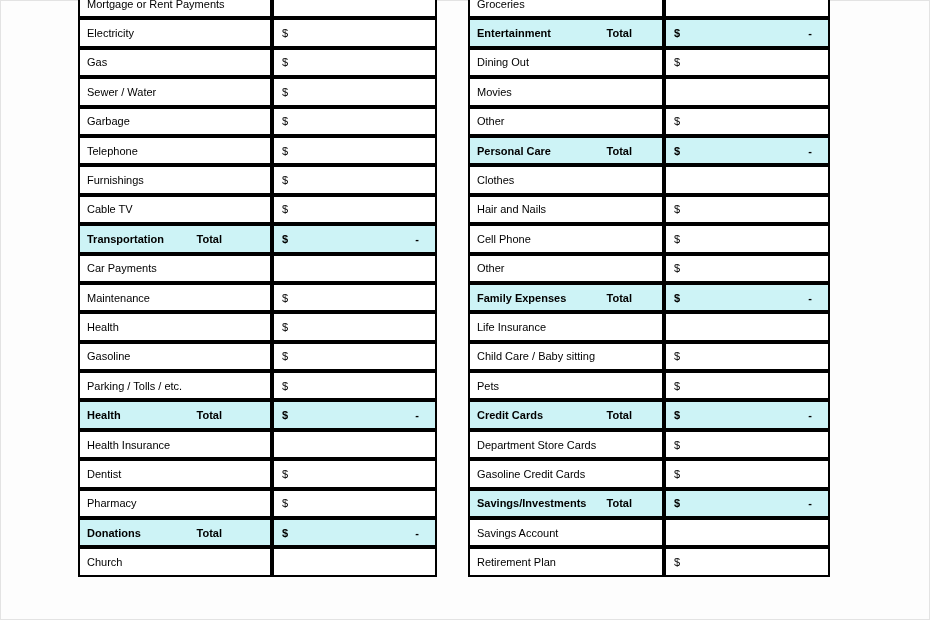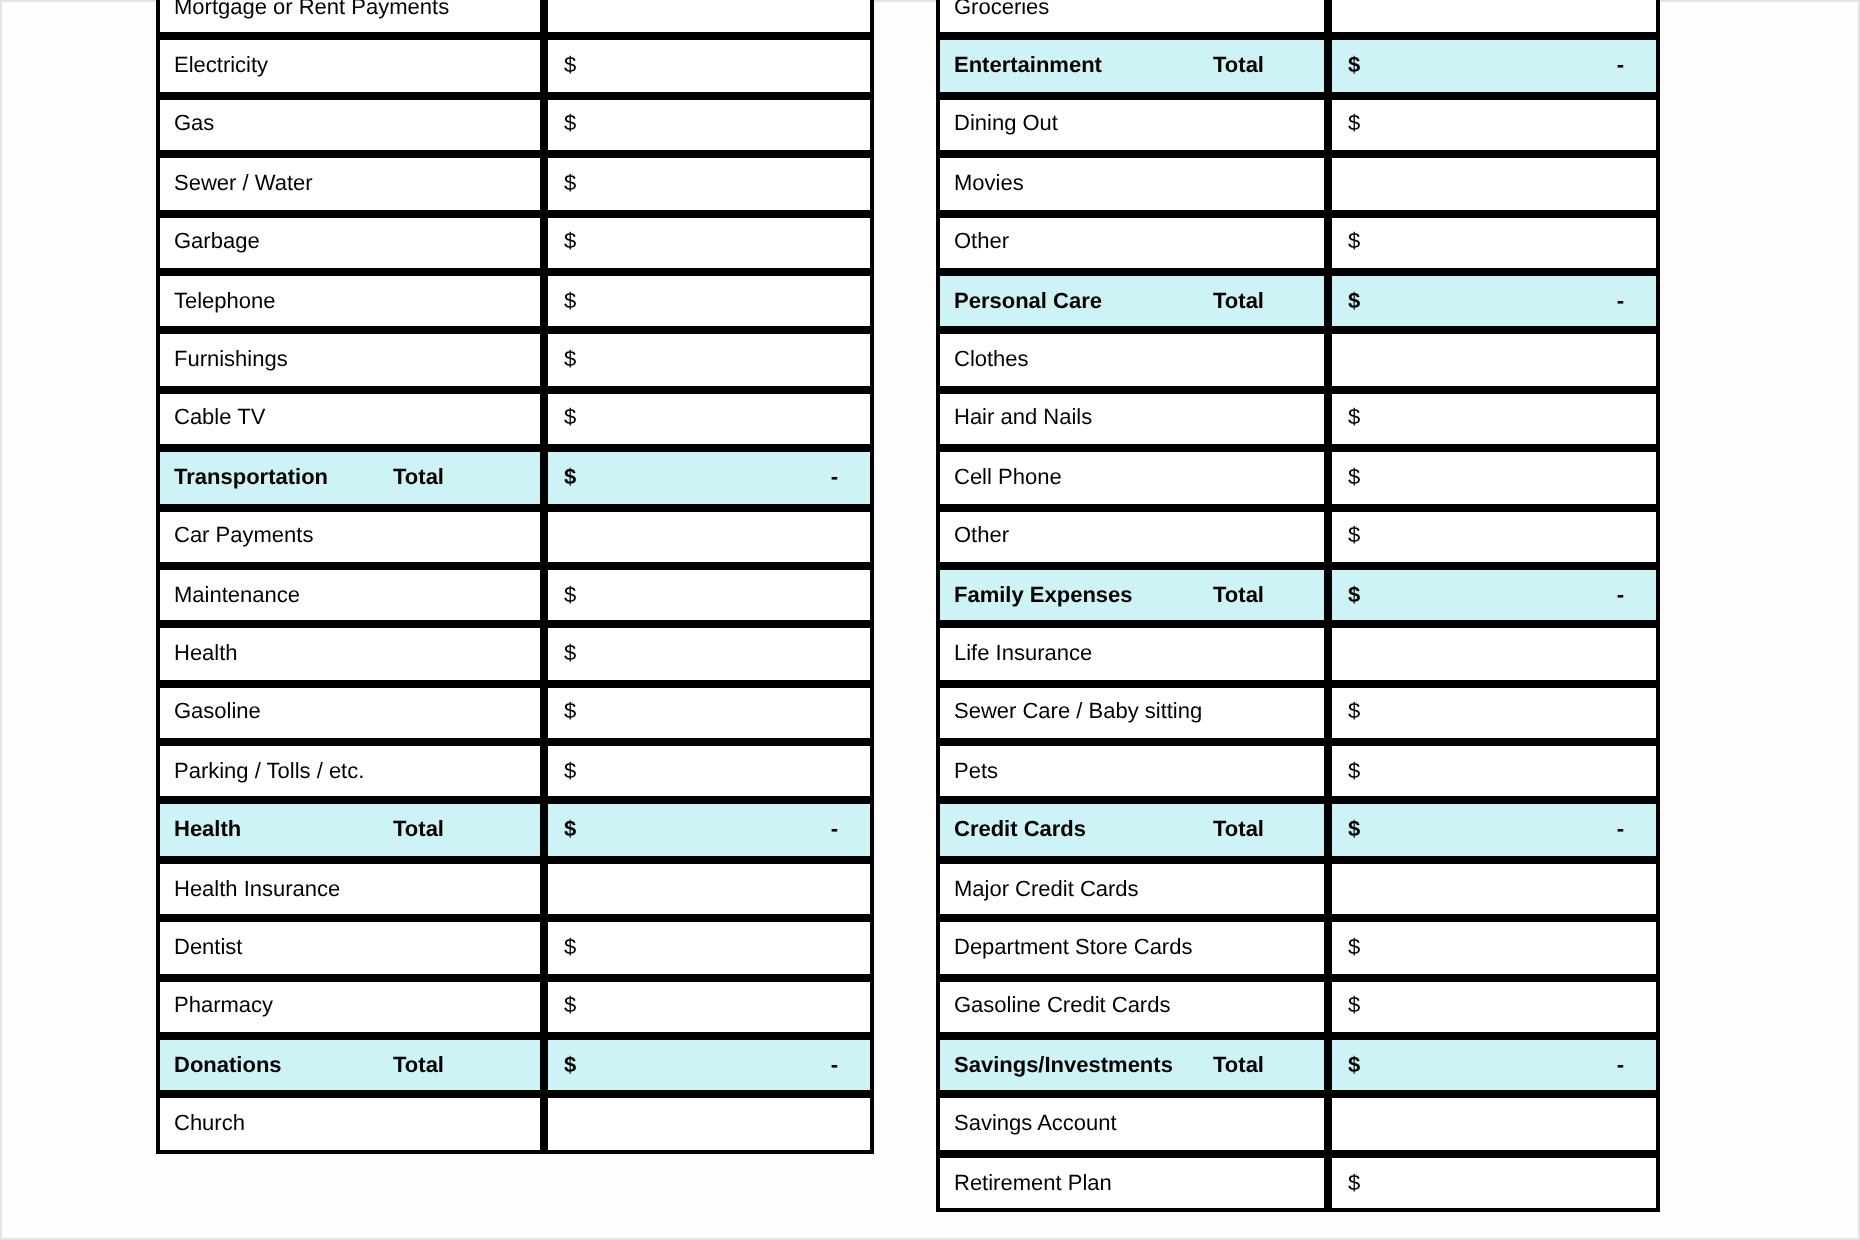--- a/index.html
+++ b/index.html
@@ -549,21 +549,21 @@
       <div class="cellwrap">
         <span class="cur"></span>
         <span class="dash"></span>
       </div>
     </td>
   </tr>
 
   <tr>
     <td class="label-cell">
       <div class="cellwrap">
-        <span class="cat">Sewer Care / Baby sitting</span>
+        <span class="cat">Child Care / Baby sitting</span>
         <span class="total-word"></span>
       </div>
     </td>
     <td class="value-cell">
       <div class="cellwrap">
         <span class="cur">$</span>
         <span class="dash"></span>
       </div>
     </td>
   </tr>
@@ -591,34 +591,20 @@
       </div>
     </td>
     <td class="value-cell">
       <div class="cellwrap">
         <span class="cur">$</span>
         <span class="dash">-</span>
       </div>
     </td>
   </tr>
 
-  <tr>
-    <td class="label-cell">
-      <div class="cellwrap">
-        <span class="cat">Major Credit Cards</span>
-        <span class="total-word"></span>
-      </div>
-    </td>
-    <td class="value-cell">
-      <div class="cellwrap">
-        <span class="cur"></span>
-        <span class="dash"></span>
-      </div>
-    </td>
-  </tr>
 
   <tr>
     <td class="label-cell">
       <div class="cellwrap">
         <span class="cat">Department Store Cards</span>
         <span class="total-word"></span>
       </div>
     </td>
     <td class="value-cell">
       <div class="cellwrap">

